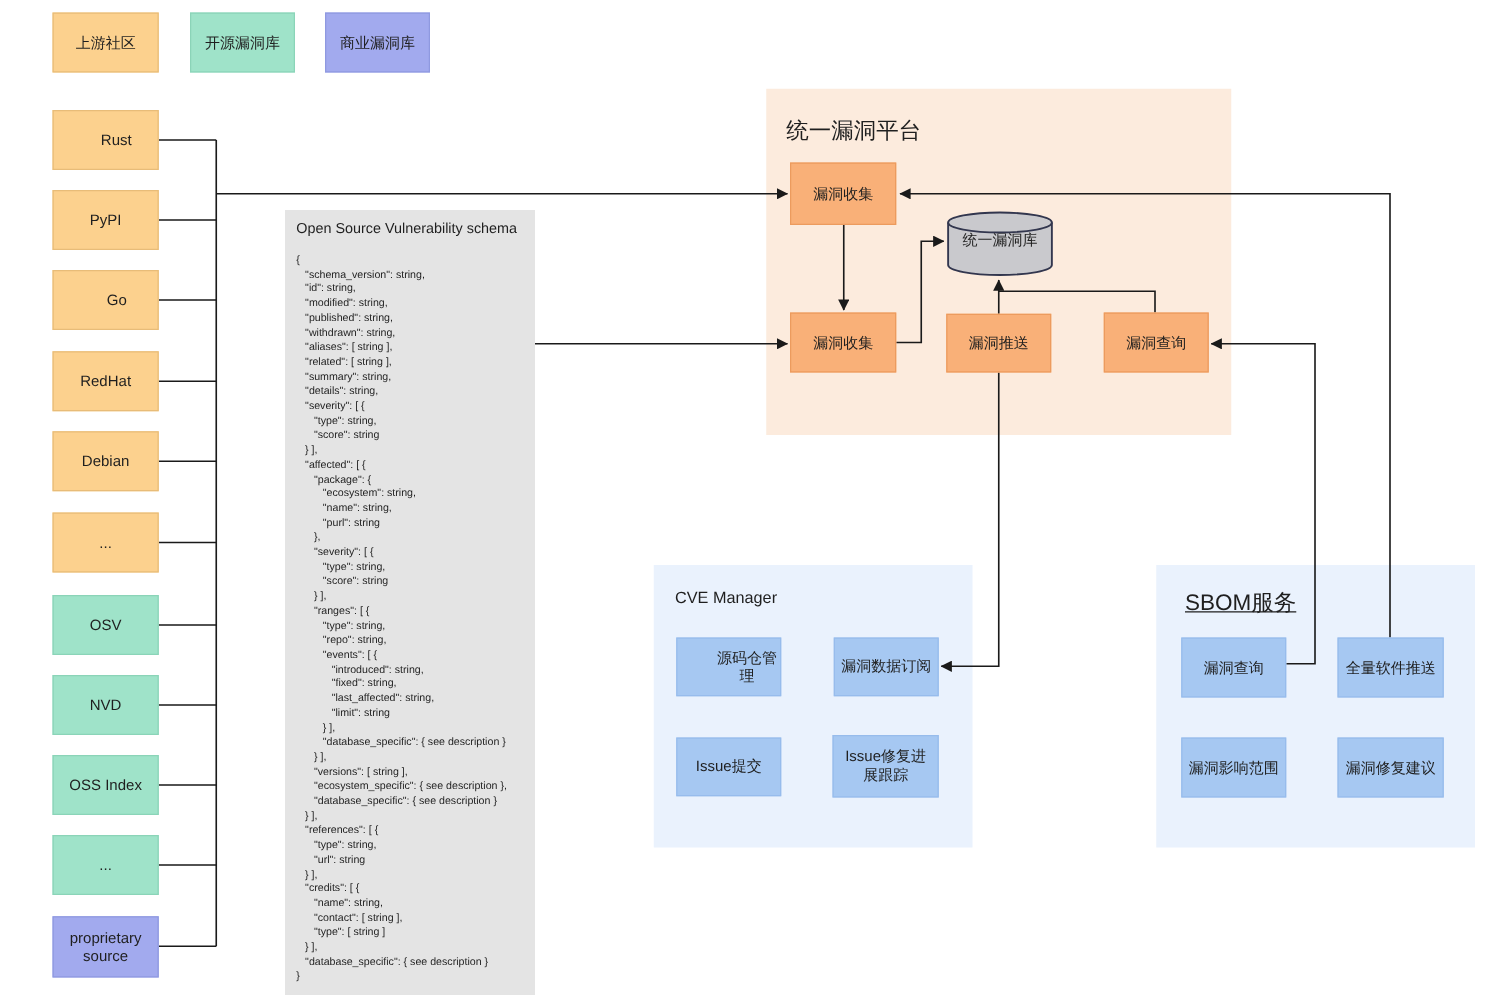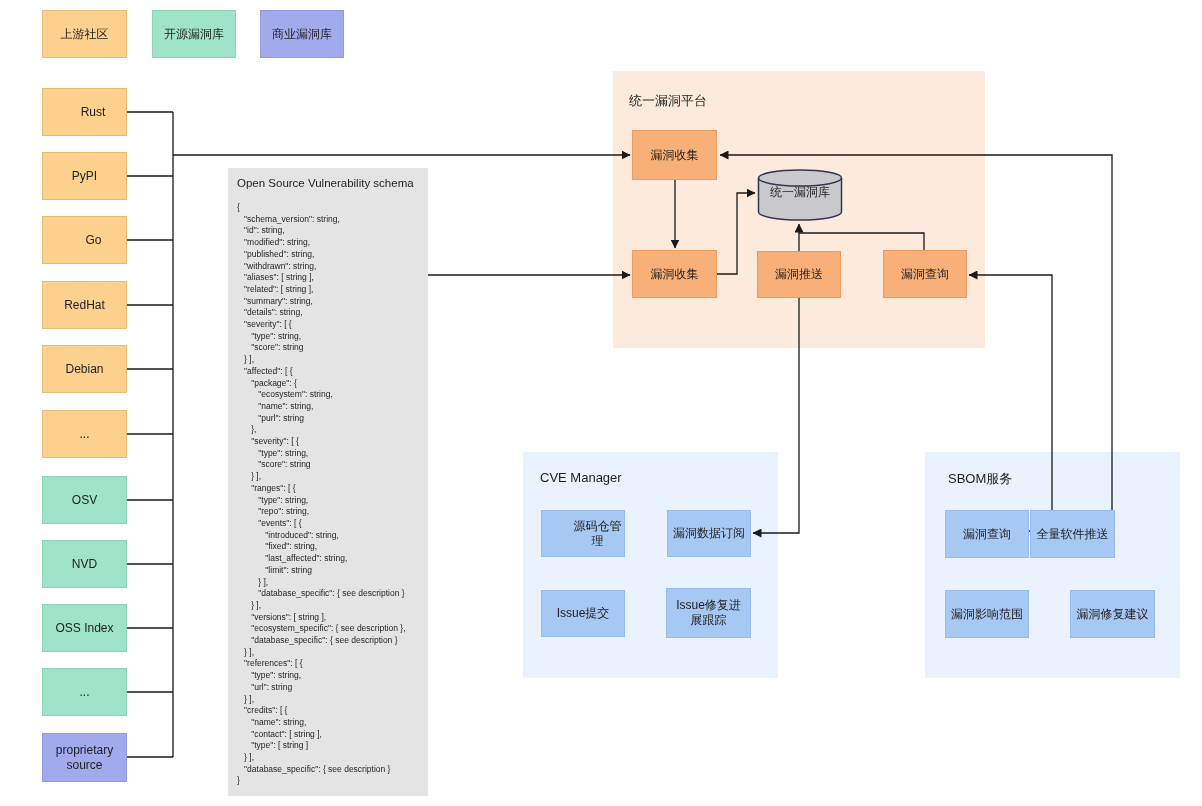--- a/index.html
+++ b/index.html
@@ -19,21 +19,21 @@
   body{font-family:"Liberation Sans", sans-serif;color:var(--text);}
   .canvas{position:relative;width:1202px;height:806px;background:#FFFFFF;overflow:hidden;}
   .abs{position:absolute;box-sizing:border-box;}
   .node{display:flex;align-items:center;justify-content:center;text-align:center;
         font-size:12px;line-height:1.25;color:var(--text);}
   .src-orange{background:var(--upstream);border:1px solid var(--upstream-border);align-items:center;}
   .src-teal{background:var(--open-source-db);border:1px solid var(--open-source-db-border);}
   .src-purple{background:var(--commercial-db);border:1px solid var(--commercial-db-border);}
   .panel-platform{background:var(--platform-panel);}
   .panel-service{background:var(--service-panel);}
-  .panel-title{position:absolute;font-size:13px;color:var(--text);white-space:nowrap;}
+  .panel-title{position:absolute;font-size:18px;color:var(--text);white-space:nowrap;}
   .pbox{background:var(--platform-box);border:1px solid var(--platform-box-border);}
   .sbox{background:var(--service-box);border:1px solid var(--service-box-border);}
   .schema{background:var(--schema-bg);padding:9px 8px 6px 9px;}
   .schema-title{font-size:11.5px;margin:0 0 13px 0;color:var(--text);}
   .schema-code{margin:0;font-family:"Liberation Sans", sans-serif;font-size:8.5px;
                line-height:11.7px;white-space:pre;color:#1f1f1f;}
   svg.wires{position:absolute;left:0;top:0;z-index:3;pointer-events:none;}
   .lvl2{z-index:4;}
   .lvl1{z-index:1;}
   .cyl-label{position:absolute;left:0;top:16px;width:100%;text-align:center;font-size:12px;}
@@ -202,27 +202,27 @@
     </div>
 
   <div class="abs lvl2 node sbox" style="left:541px;top:590px;width:84px;height:47px;">
     <span>Issue提交</span>
     </div>
 
   <div class="abs lvl2 node sbox" style="left:666px;top:588px;width:85px;height:50px;padding:0 8px;">
     <span>Issue修复进展跟踪</span>
     </div>
 
-  <div class="abs lvl2 panel-title" style="left:948px;top:470px;">SBOM服务</div>
+  <div class="abs lvl2 panel-title" style="left:948px;top:470px;text-decoration:underline;">SBOM服务</div>
 
   <div class="abs lvl2 node sbox" style="left:945px;top:510px;width:84px;height:48px;">
     <span>漏洞查询</span>
     </div>
 
-  <div class="abs lvl2 node sbox" style="left:1030px;top:510px;width:85px;height:48px;">
+  <div class="abs lvl2 node sbox" style="left:1070px;top:510px;width:85px;height:48px;">
     <span>全量软件推送</span>
     </div>
 
   <div class="abs lvl2 node sbox" style="left:945px;top:590px;width:84px;height:48px;">
     <span>漏洞影响范围</span>
     </div>
 
   <div class="abs lvl2 node sbox" style="left:1070px;top:590px;width:85px;height:48px;">
     <span>漏洞修复建议</span>
     </div>

